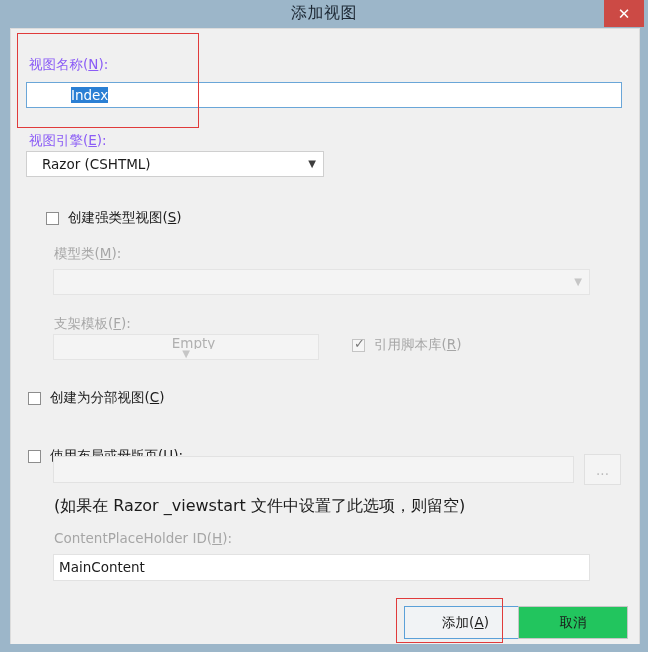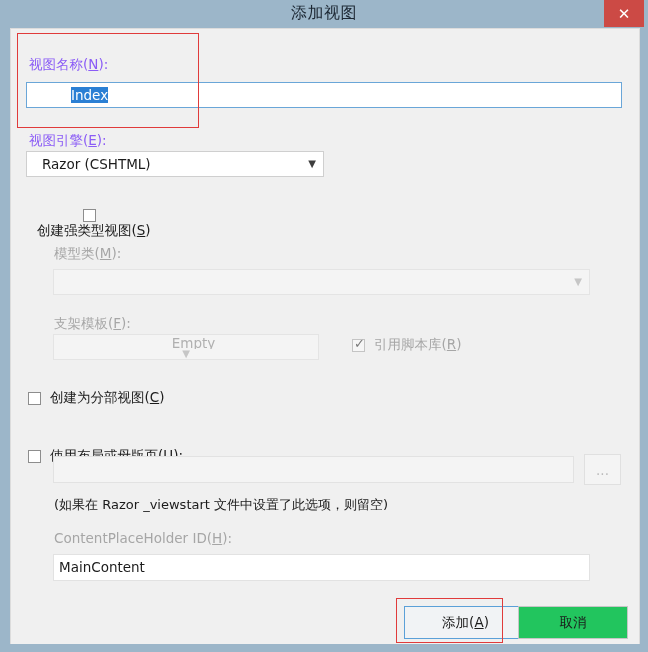--- a/index.html
+++ b/index.html
@@ -141,21 +141,21 @@
     text-align: center;
   }
   .btn.default {
     border: 1px solid #5ba0d8;
     background: #f1f3f5;
   }
   .btn.disabled { color: #bbbbbb; border-color: #e0e0e0; background: #f4f4f4; }
 
   .hint {
     position: absolute;
-    font-size: 13px;
+    font-size: 16px;
     color: #1b1b1b;
     white-space: nowrap;
   }
   .annot {
     position: absolute;
     border: 1px solid #e03b3b;
     pointer-events: none;
   }
 </style>
 </head>
@@ -172,21 +172,21 @@
 
     <div class="lbl" style="left:18px; top:27px;">视图名称(<u>N</u>):</div>
     <div class="txtbox focused" style="left:15px; top:53px; width:596px; height:26px; line-height:18px;"><span class="sel">Index</span></div>
 
     <div class="lbl" style="left:18px; top:103px;">视图引擎(<u>E</u>):</div>
     <div class="combo" style="left:15px; top:122px; width:298px; height:26px;">
       <span class="val">Razor (CSHTML)</span>
       <span class="chev">▼</span>
     </div>
 
-    <div class="cbrow" style="left:17px; top:180px;flex-direction:column;">
+    <div class="cbrow" style="left:35px; top:180px;">
       <span class="cbox"></span>
       <span class="cl">创建强类型视图(<u>S</u>)</span>
     </div>
 
     <div class="lbl dim" style="left:43px; top:216px;">模型类(<u>M</u>):</div>
     <div class="combo disabled" style="left:42px; top:240px; width:537px; height:26px;">
       <span class="val"></span>
       <span class="chev">▼</span>
     </div>
 

